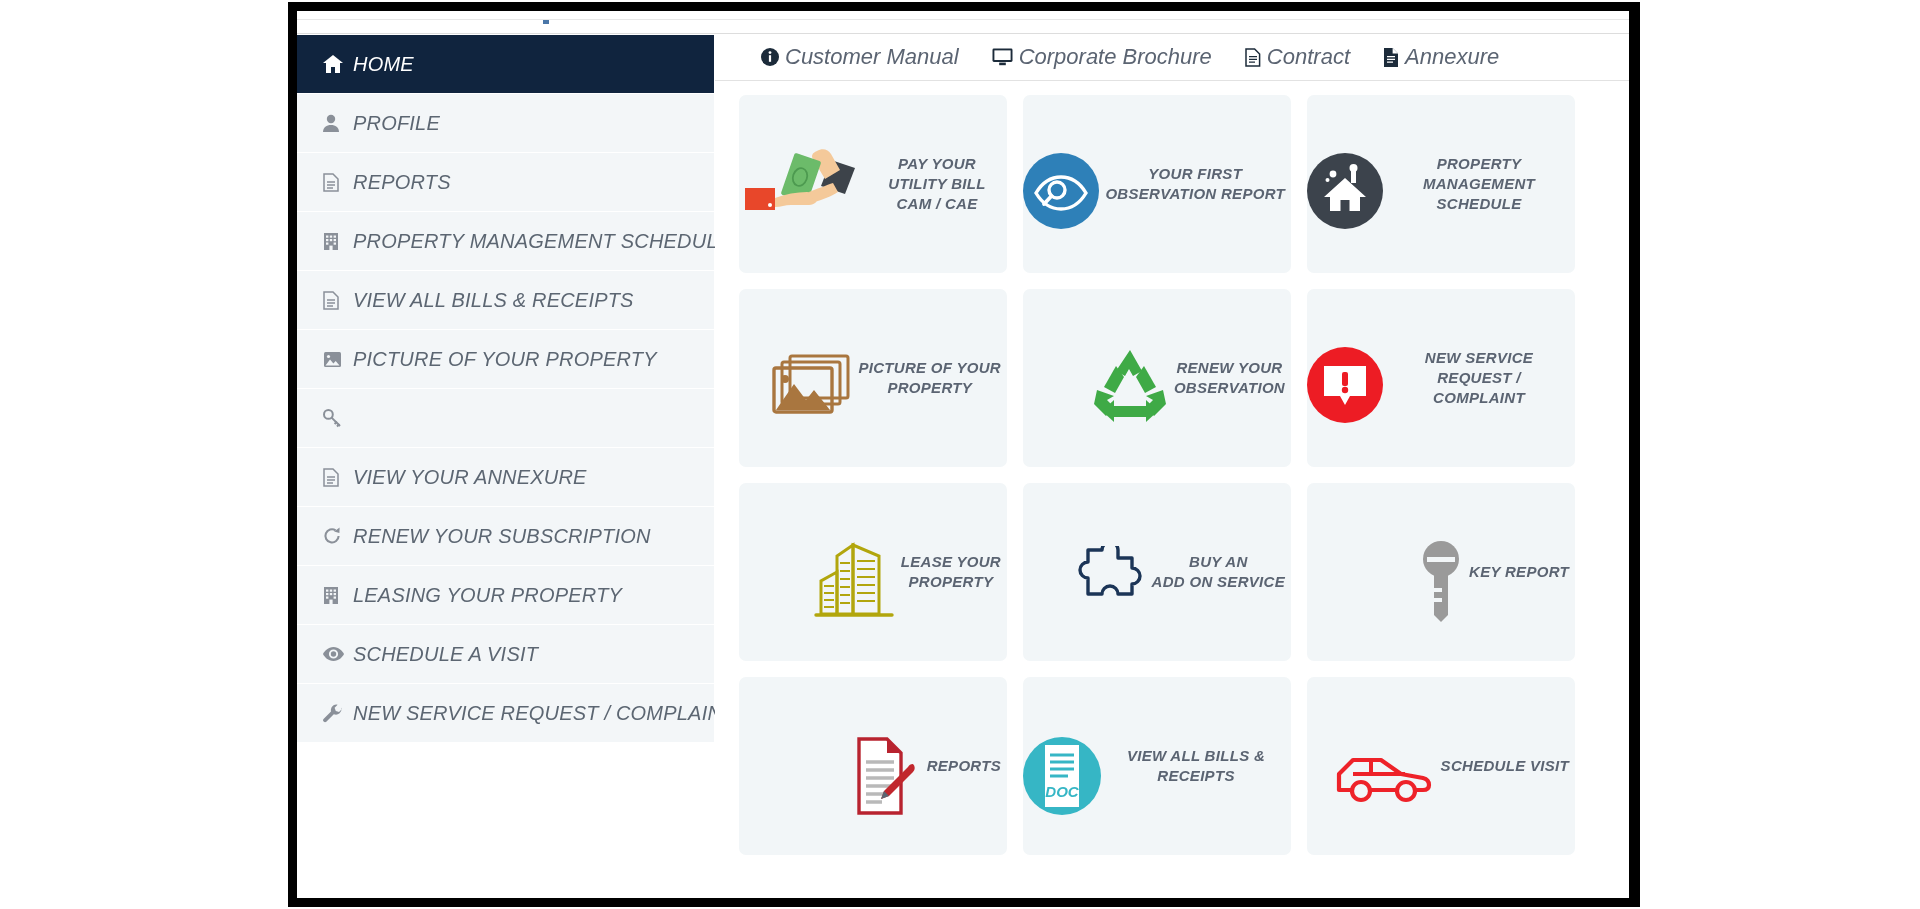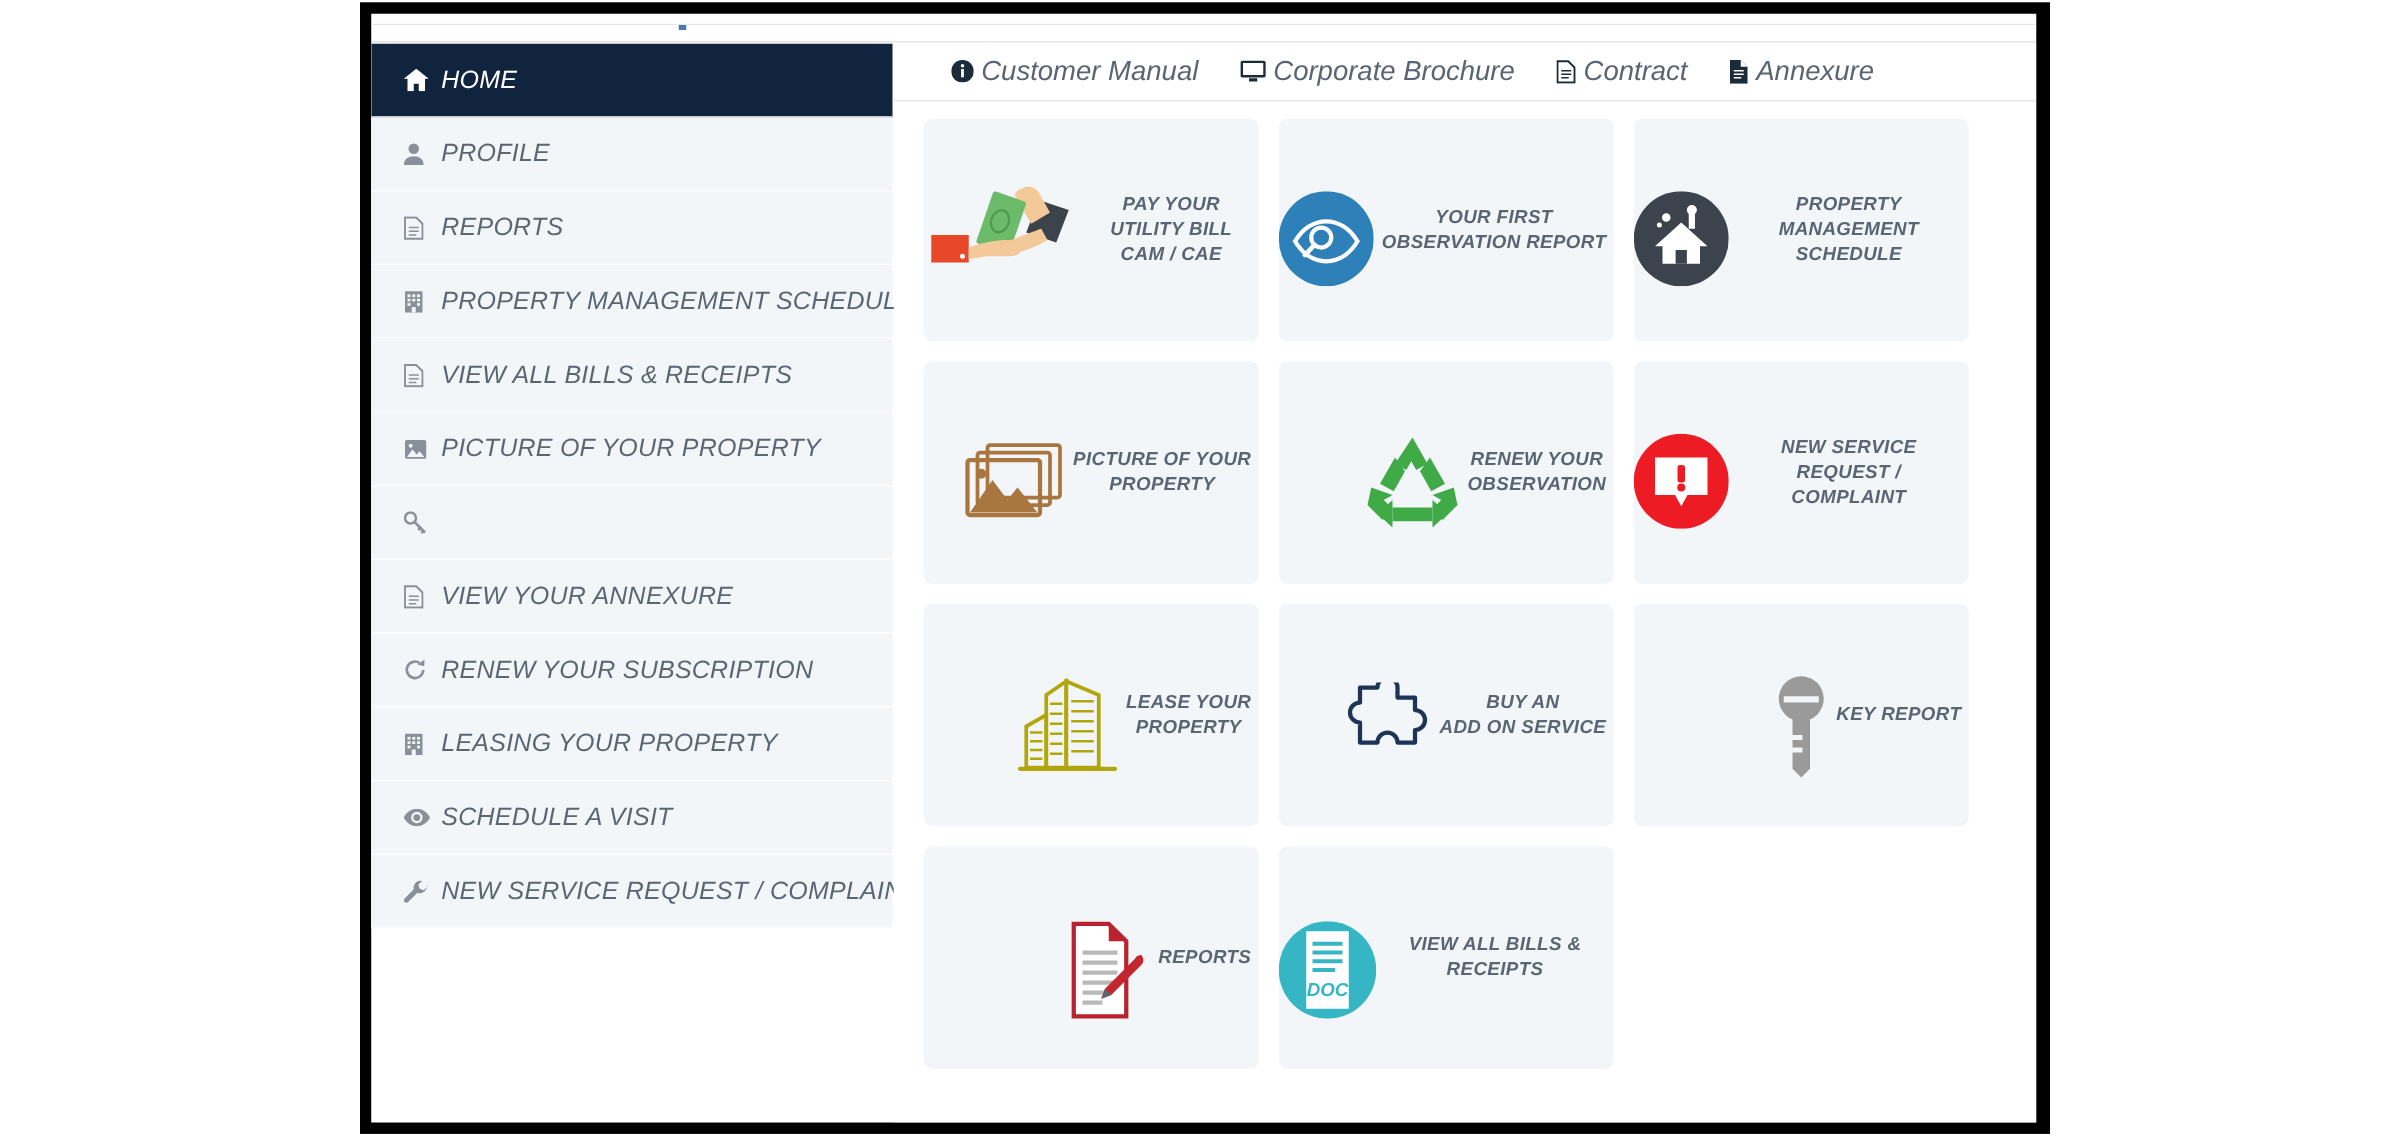--- a/index.html
+++ b/index.html
@@ -511,19 +511,30 @@
                   <circle cx="39" cy="39" r="39" fill="#36b6c5"></circle>
                   <rect x="22" y="8" width="34" height="62" fill="#ffffff"></rect>
                   <g stroke="#36b6c5" stroke-width="3.2">
                     <path d="M27 18h24M27 25h24M27 32h24M27 39h18"></path>
                   </g>
                   <text x="39" y="60" font-family="Liberation Sans, sans-serif" font-size="15" font-weight="bold" fill="#36b6c5" text-anchor="middle">DOC</text>
                 </svg>
               </div>
               <div class="tile-label"><span>VIEW ALL BILLS &amp; RECEIPTS</span></div>
             </div>
+            <div class="tile t-car">
+              <div class="tile-ico">
+                <svg width="104" height="56" viewBox="0 0 104 56">
+                  <path fill="none" stroke="#ee2229" stroke-width="4.2" stroke-linejoin="round" d="M8 38V24l14-14h28l20 14 22 4c4 1 6 4 6 7s-2 5-6 5H8z"></path>
+                  <path stroke="#ee2229" stroke-width="4" d="M22 24h52M40 10v14"></path>
+                  <circle cx="30" cy="41" r="9" fill="#f2f6f8" stroke="#ee2229" stroke-width="4.2"></circle>
+                  <circle cx="75" cy="41" r="9" fill="#f2f6f8" stroke="#ee2229" stroke-width="4.2"></circle>
+                </svg>
+              </div>
+              <div class="tile-label"><span>SCHEDULE VISIT</span></div>
+            </div>
           </div>
 
       </section>
 
     </div>
   </div>
 </div>
 
 </body></html>

